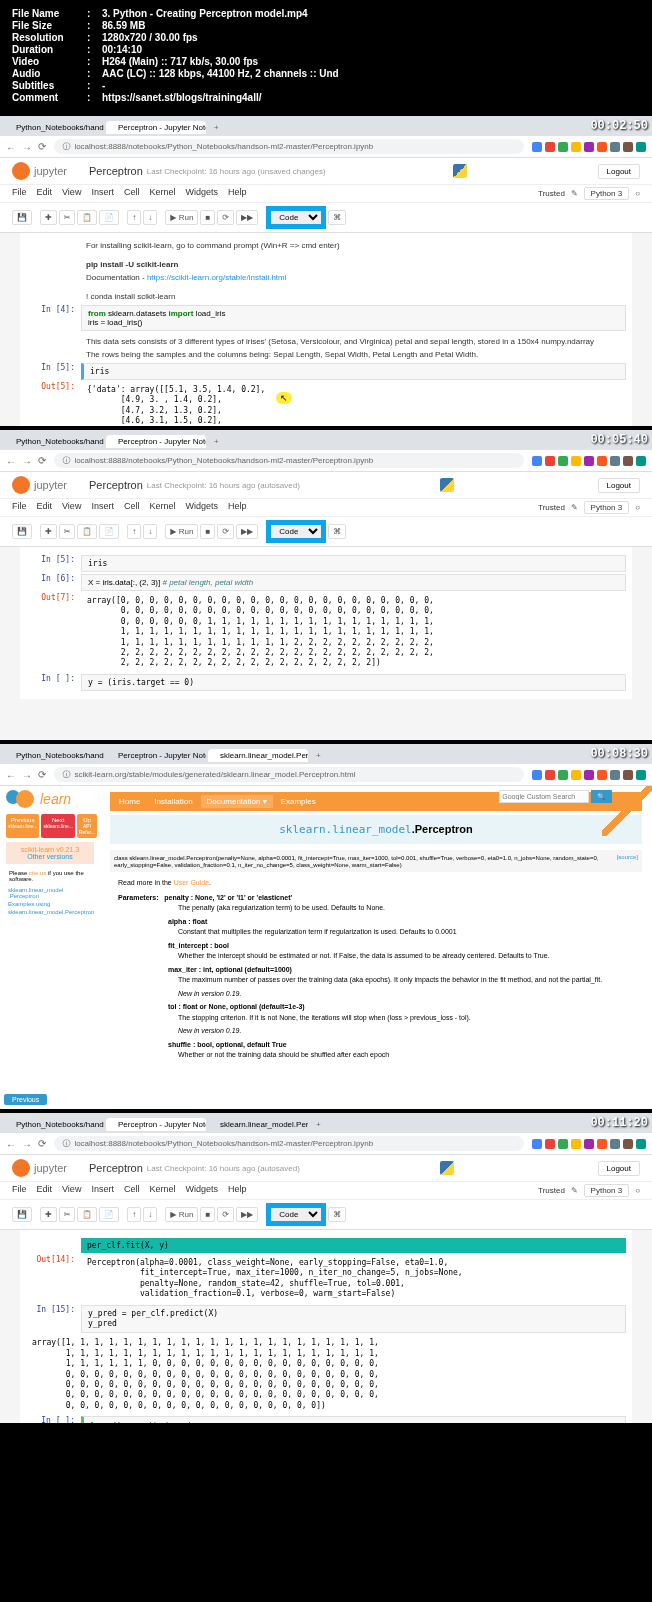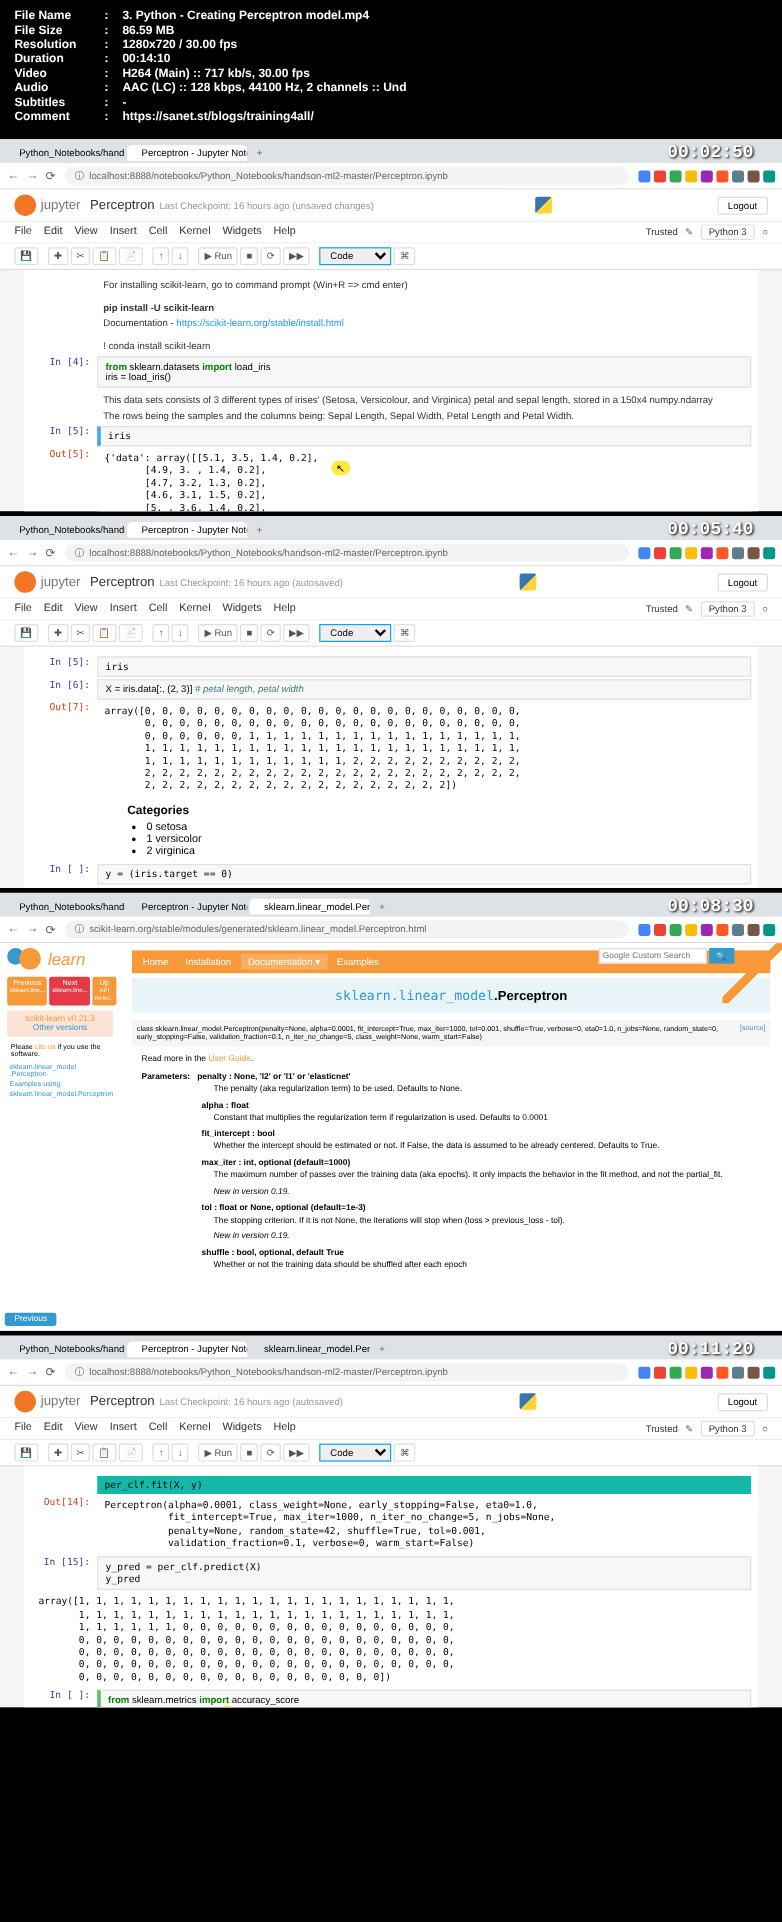--- a/index.html
+++ b/index.html
@@ -3,48 +3,48 @@
 <meta charset="utf-8">
 <style>
 * { margin: 0; padding: 0; box-sizing: border-box; font-family: Arial, sans-serif; }
 body { background: #000; width: 652px; font-size: 9px; }
 .fileinfo { color: #fff; padding: 8px 12px; font-weight: bold; font-size: 10px; }
 .fileinfo-row { display: flex; margin-bottom: 1px; }
 .fileinfo-label { width: 75px; }
 .fileinfo-sep { width: 15px; }
 .snapshot { background: #f5f5f5; margin-top: 4px; position: relative; height: 310px; overflow: hidden; }
 .snapshot.tall { height: 365px; }
-.timestamp { position: absolute; top: 3px; right: 24px; color: #fff; font-family: 'Courier New', monospace; font-size: 15px; text-shadow: 1px 1px 2px #000; z-index: 100; font-weight: bold; margin-left: 23px; }
+.timestamp { position: absolute; top: 3px; right: 4px; color: #fff; font-family: 'Courier New', monospace; font-size: 12px; text-shadow: 1px 1px 2px #000; z-index: 100; font-weight: bold; margin-left: 23px; }
 .browser-tabs { background: #dee1e6; display: flex; height: 20px; padding-top: 3px; padding-left: 4px; font-size: 8px; align-items: center; }
 .tab { background: #fff; padding: 2px 8px; border-radius: 4px 4px 0 0; margin-right: 2px; display: flex; align-items: center; gap: 4px; max-width: 100px; overflow: hidden; white-space: nowrap; }
 .tab.inactive { background: transparent; }
 .tab-icon { width: 8px; height: 8px; background: #f37626; border-radius: 2px; }
 .tab-icon.sklearn { background: #3499cd; }
 .addtab { padding: 0 6px; color: #666; }
 .addrbar { background: #fff; display: flex; align-items: center; height: 22px; padding: 0 6px; border-bottom: 1px solid #ddd; }
 .nav-icons { display: flex; gap: 6px; color: #666; font-size: 10px; }
 .url-field { flex: 1; margin: 0 8px; padding: 2px 8px; background: #f1f3f4; border-radius: 10px; font-size: 8px; color: #666; display: flex; align-items: center; gap: 4px; }
 .ext-icons { display: flex; gap: 3px; }
 .ext-icon { width: 10px; height: 10px; border-radius: 2px; }
 .jupyter-header { background: #fff; padding: 4px 12px; display: flex; align-items: center; border-bottom: 1px solid #eee; }
 .jupyter-logo { display: flex; align-items: center; gap: 4px; }
 .jupyter-logo-img { width: 18px; height: 18px; background: #f37626; border-radius: 50%; position: relative; }
 .jupyter-logo-text { color: #767676; font-size: 11px; }
-.nb-title { font-size: 11px; margin-left: 8px; color: #333; }
+.nb-title { font-size: 11px; margin-left: 22px; color: #333; }
 .checkpoint { font-size: 8px; color: #999; margin-left: 4px; }
 .logout-btn { margin-left: auto; padding: 2px 8px; border: 1px solid #ddd; border-radius: 2px; font-size: 8px; }
 .python-logo { width: 14px; height: 14px; background: linear-gradient(135deg, #3776ab 50%, #ffd43b 50%); border-radius: 2px; margin-right: 4px; }
 .menubar { background: #fff; padding: 2px 12px; display: flex; gap: 10px; font-size: 9px; color: #333; border-bottom: 1px solid #eee; }
 .menu-right { margin-left: auto; display: flex; align-items: center; gap: 6px; font-size: 8px; }
 .kernel-badge { border: 1px solid #ddd; padding: 1px 6px; border-radius: 2px; }
 .pencil { color: #666; }
 .toolbar { background: #fff; padding: 3px 12px; display: flex; gap: 2px; align-items: center; border-bottom: 1px solid #ddd; }
 .tool-btn { border: 1px solid #ddd; padding: 2px 4px; font-size: 8px; background: #fff; border-radius: 2px; color: #555; }
 .tool-sep { width: 4px; }
-.tool-select { border: 1px solid #0ea5e9; padding: 1px 4px; font-size: 8px; min-width: 60px; }
+.tool-select { border: 5px solid #0ea5e9; padding: 1px 4px; font-size: 8px; min-width: 60px; }
 .notebook-body { background: #fff; margin: 0 20px; padding: 6px; }
 .nb-text { font-size: 8px; padding: 2px 0 2px 60px; color: #333; }
 .nb-text a { color: #2196f3; }
 .cell { display: flex; margin: 2px 0; }
 .cell-prompt { width: 55px; text-align: right; padding-right: 6px; font-family: monospace; font-size: 8px; }
 .in-prompt { color: #303f9f; }
 .out-prompt { color: #d84315; }
 .cell-content { flex: 1; font-family: monospace; font-size: 8px; padding: 3px 6px; }
 .code-cell { background: #f7f7f7; border: 1px solid #e0e0e0; }
 .code-cell.active { border-left: 3px solid #42a5f5; }
@@ -345,28 +345,20 @@
     <div class="cell">
         <div class="cell-prompt out-prompt">Out[7]:</div>
         <div class="cell-content output-cell">array([0, 0, 0, 0, 0, 0, 0, 0, 0, 0, 0, 0, 0, 0, 0, 0, 0, 0, 0, 0, 0, 0,
        0, 0, 0, 0, 0, 0, 0, 0, 0, 0, 0, 0, 0, 0, 0, 0, 0, 0, 0, 0, 0, 0,
        0, 0, 0, 0, 0, 0, 1, 1, 1, 1, 1, 1, 1, 1, 1, 1, 1, 1, 1, 1, 1, 1,
        1, 1, 1, 1, 1, 1, 1, 1, 1, 1, 1, 1, 1, 1, 1, 1, 1, 1, 1, 1, 1, 1,
        1, 1, 1, 1, 1, 1, 1, 1, 1, 1, 1, 1, 2, 2, 2, 2, 2, 2, 2, 2, 2, 2,
        2, 2, 2, 2, 2, 2, 2, 2, 2, 2, 2, 2, 2, 2, 2, 2, 2, 2, 2, 2, 2, 2,
        2, 2, 2, 2, 2, 2, 2, 2, 2, 2, 2, 2, 2, 2, 2, 2, 2, 2])</div>
       </div>
-    <div class="categories">
-      <h4>Categories</h4>
-      <ul>
-        <li>0 setosa</li>
-        <li>1 versicolor</li>
-        <li>2 virginica</li>
-      </ul>
-    </div>
     <div class="cell">
         <div class="cell-prompt in-prompt">In [ ]:</div>
         <div class="cell-content code-cell">y = (iris.target == 0)</div>
       </div>
 
   </div>
 </div>
 
 <div class="snapshot tall">
   <div class="timestamp">00:08:30</div>

